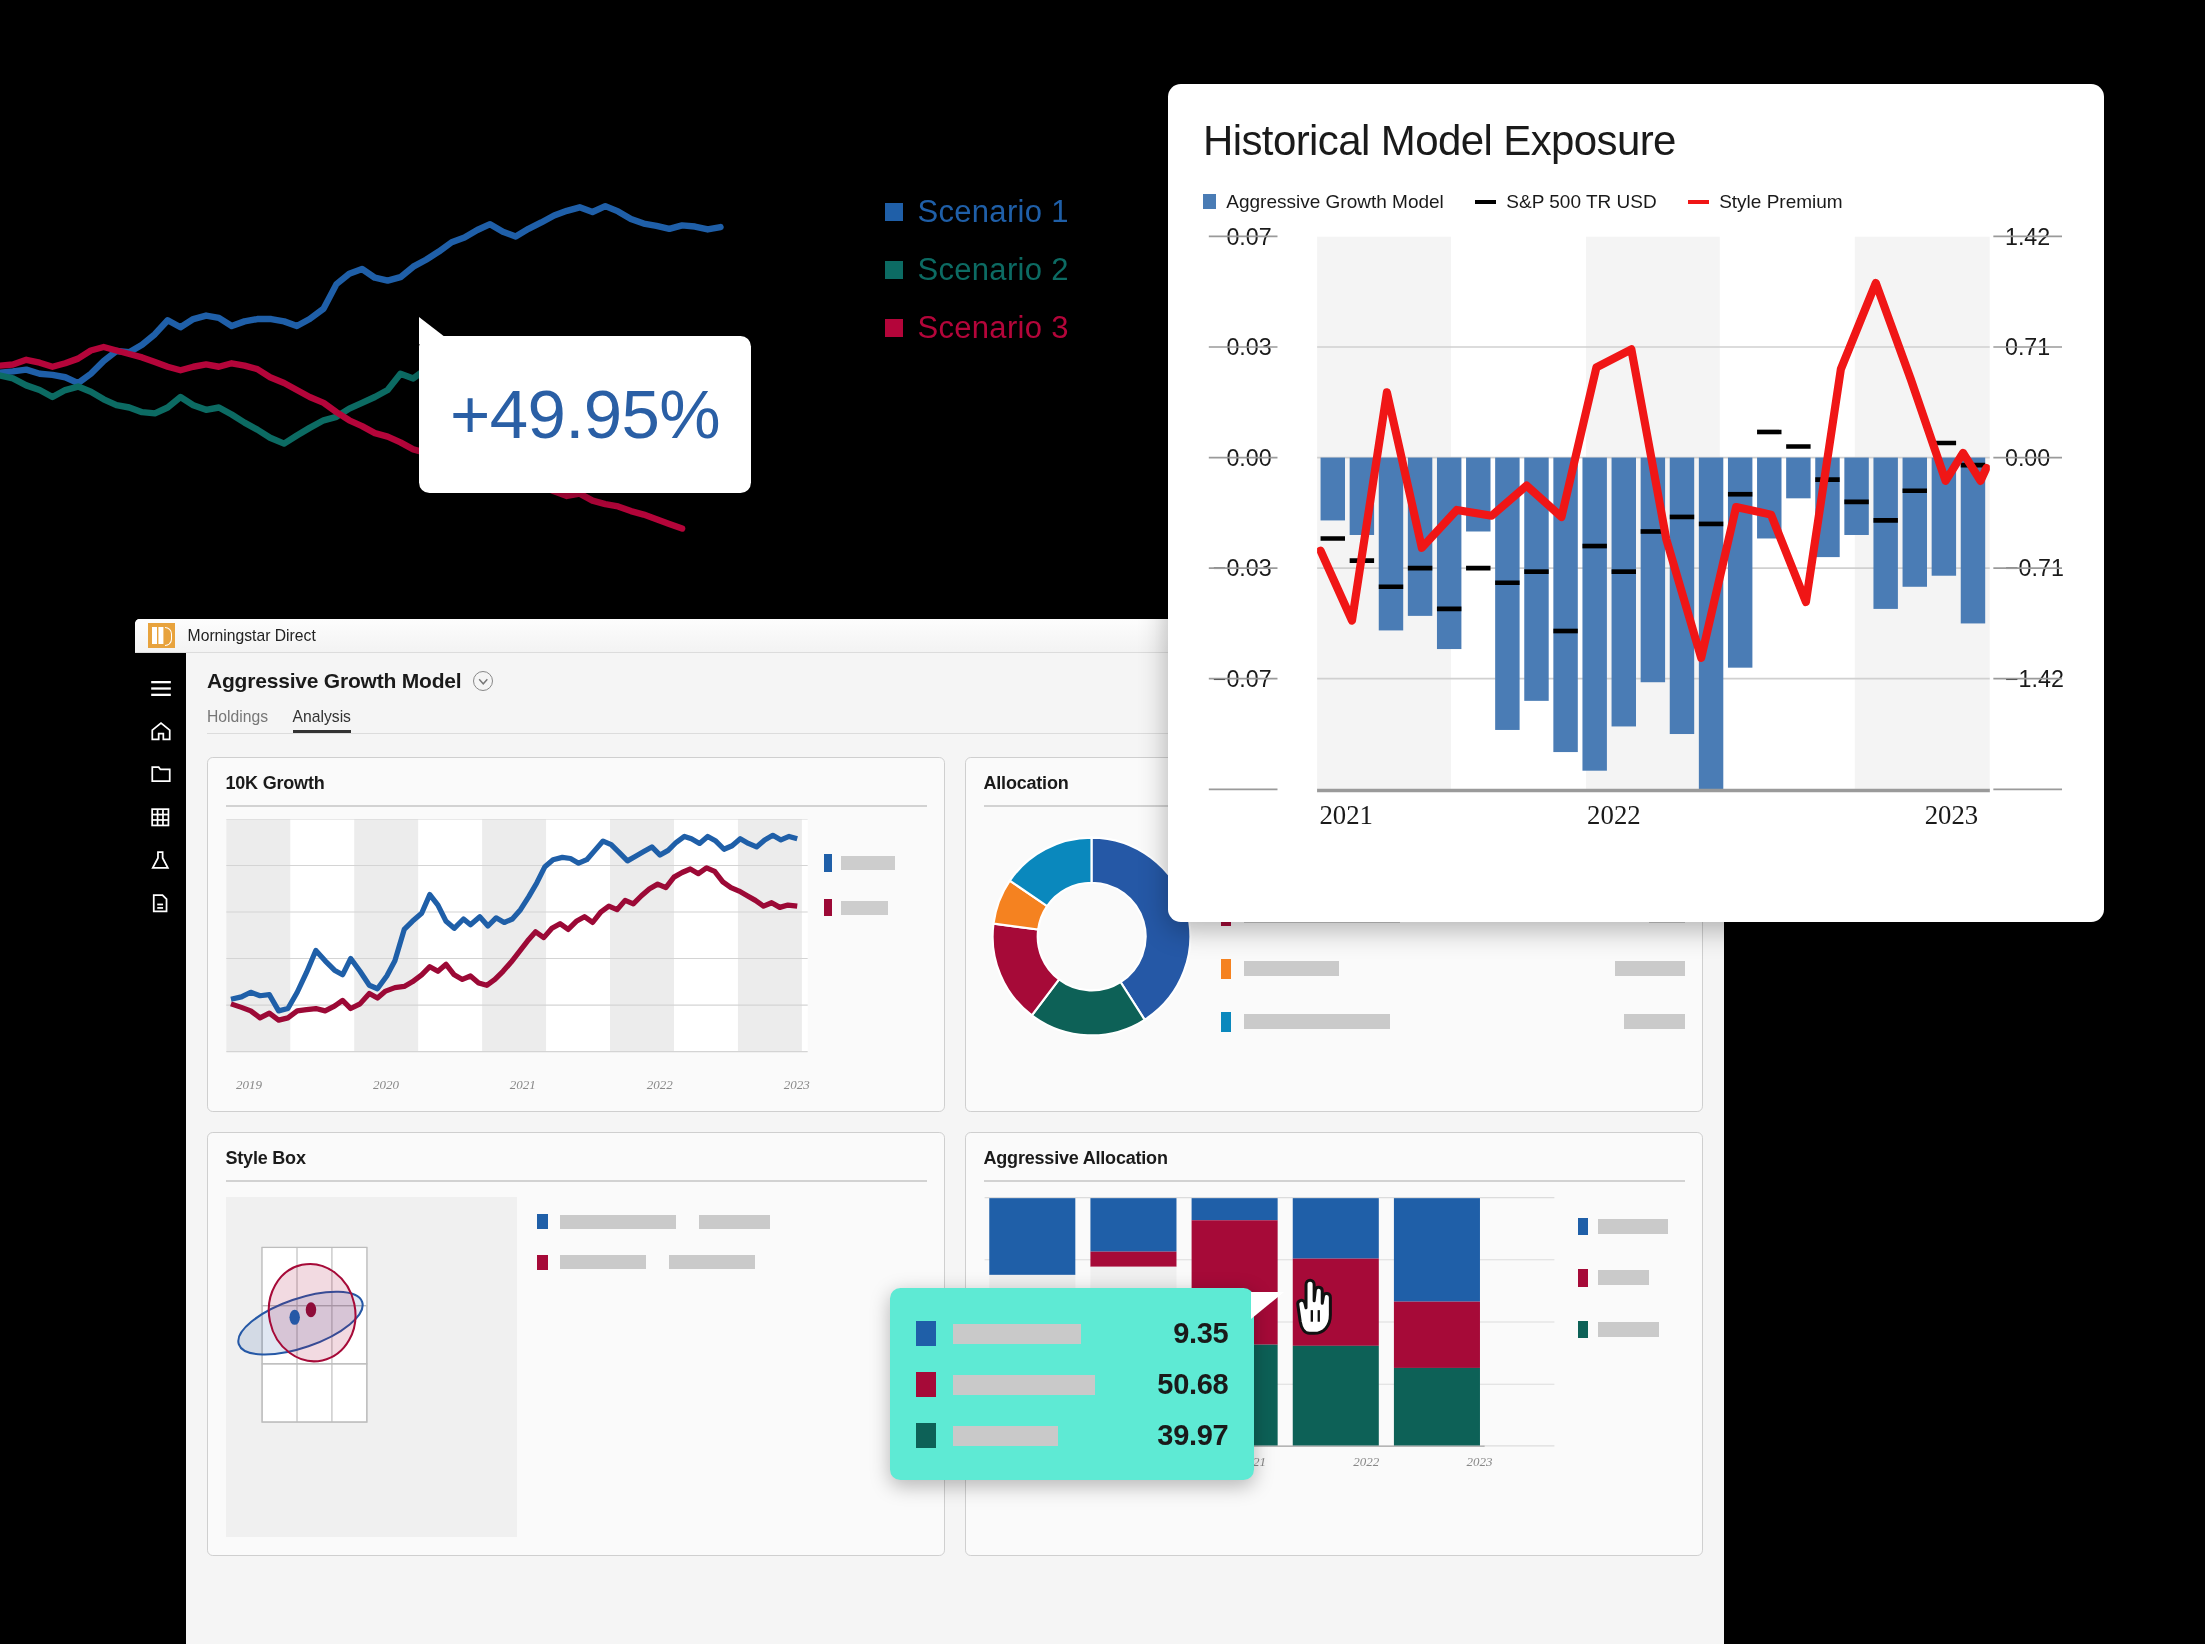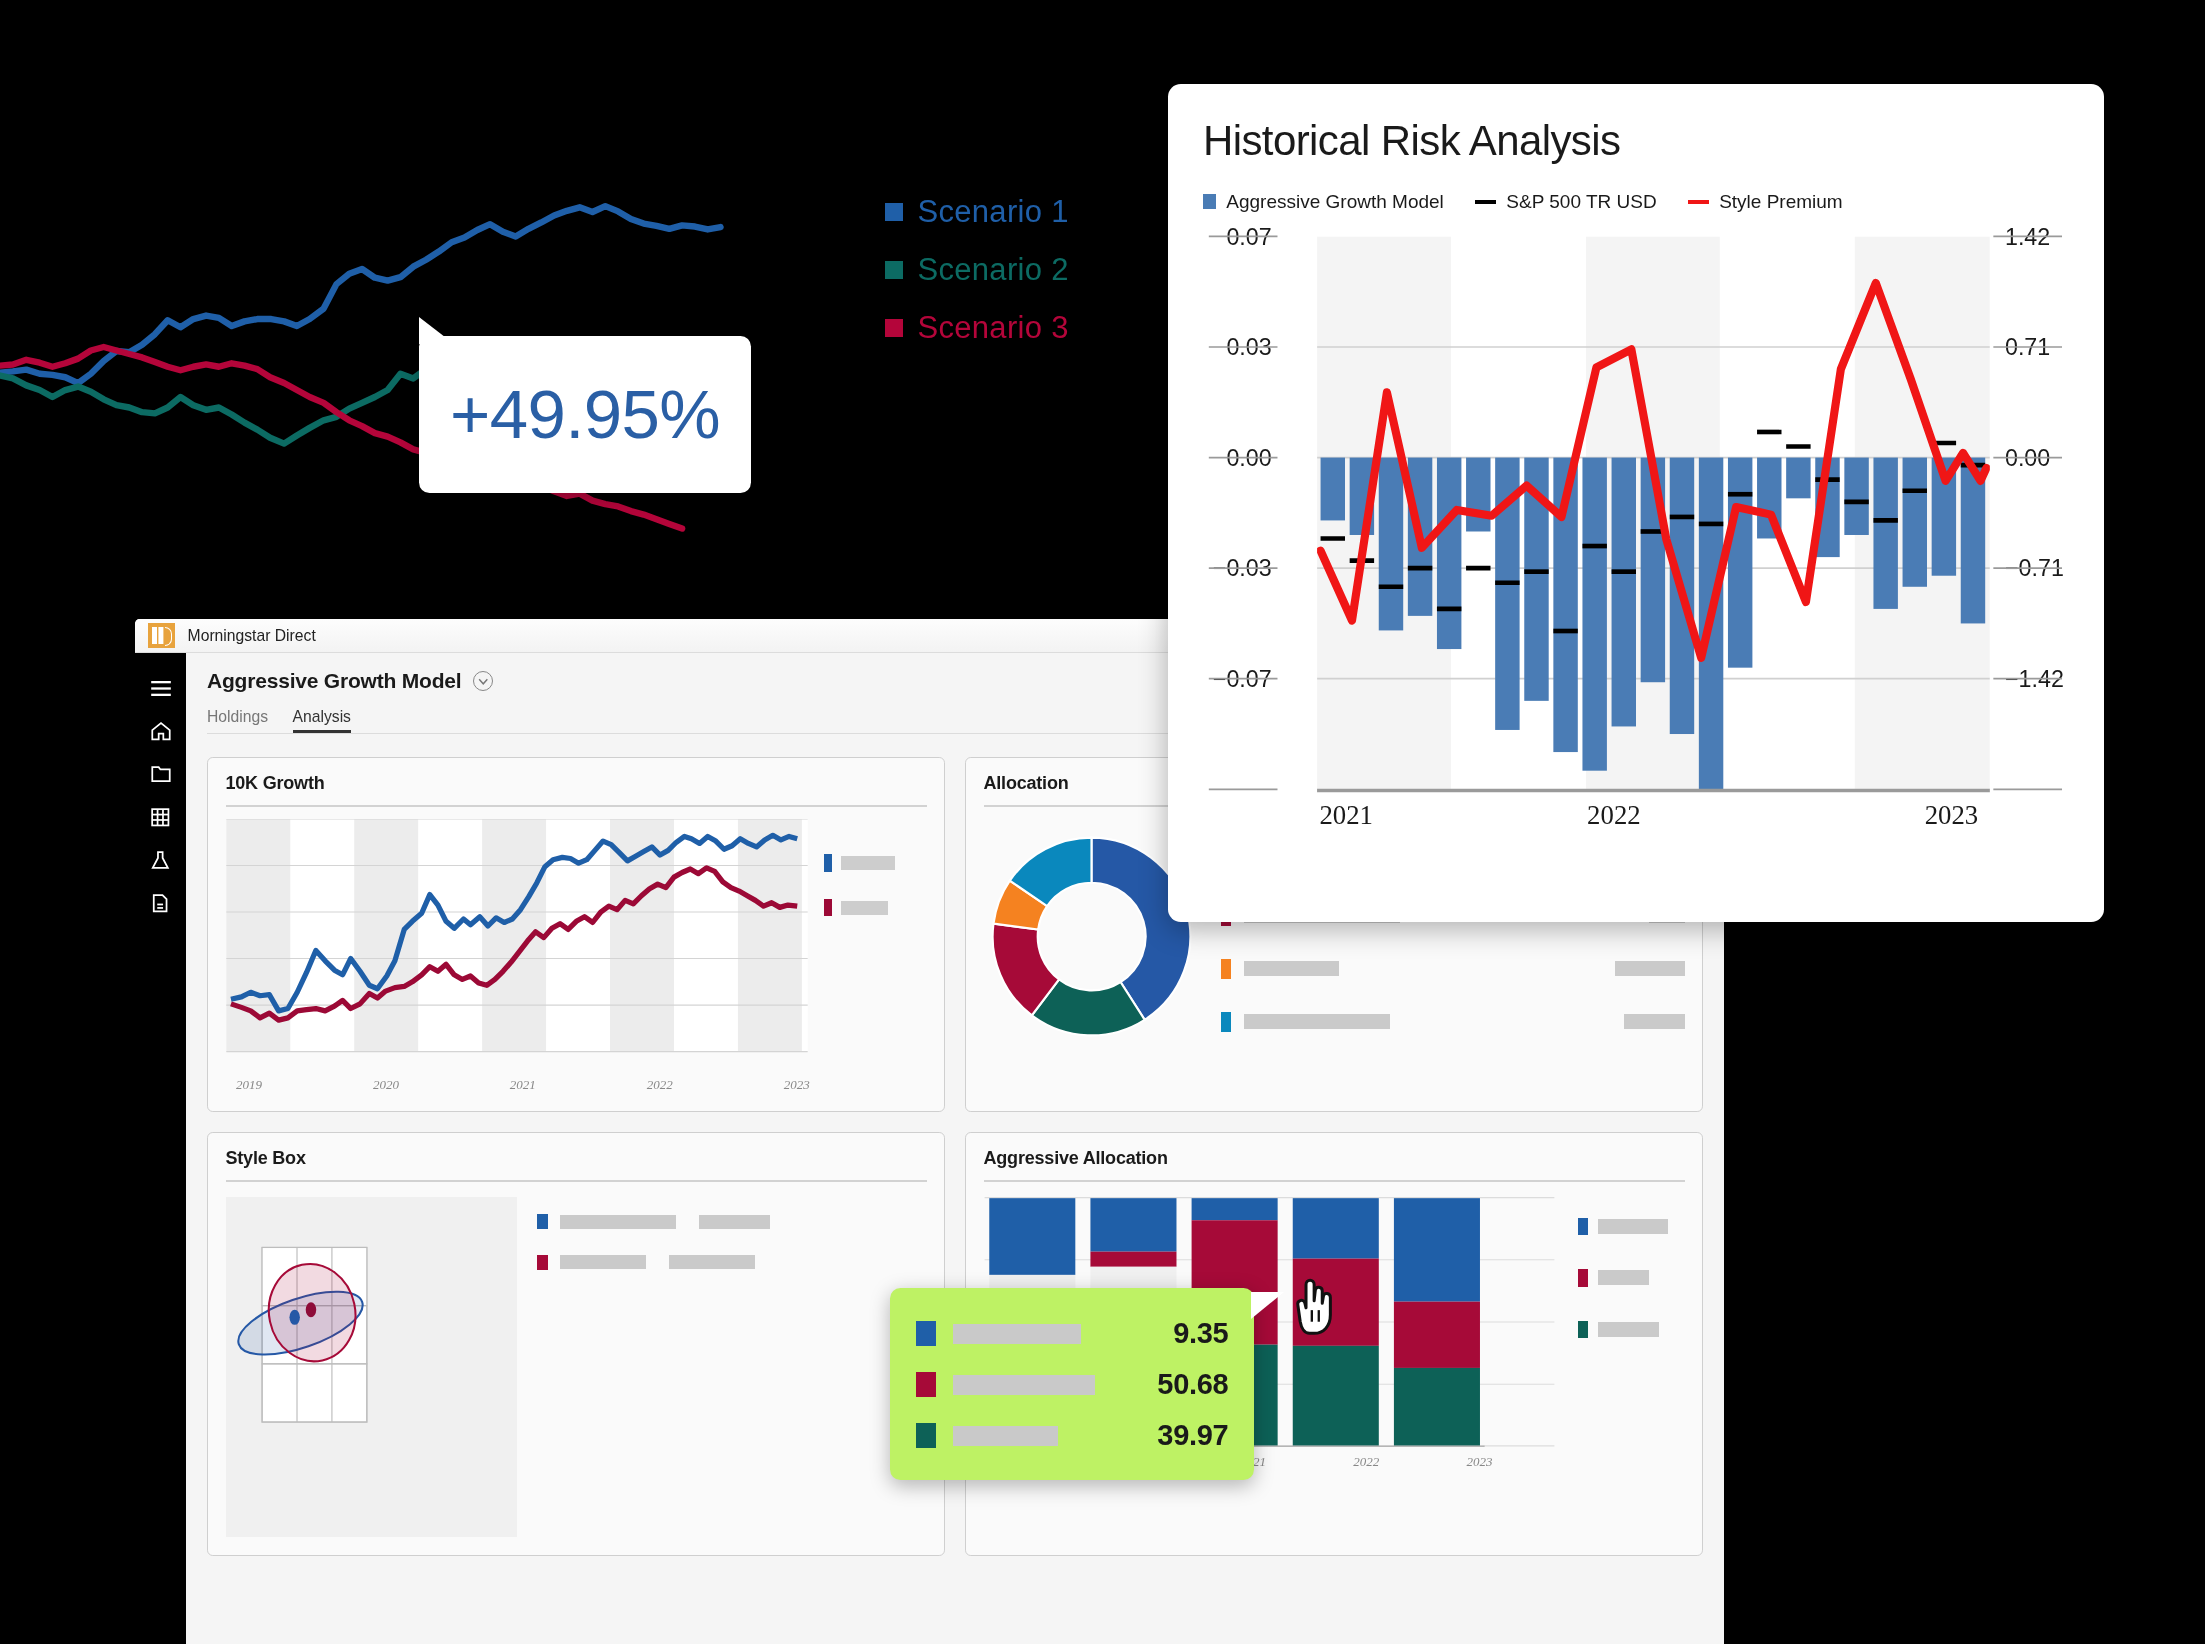--- a/index.html
+++ b/index.html
@@ -121,21 +121,21 @@
   #ha-body { display:flex; margin-top: 15px; }
   #ha-plot { flex:1 1 auto; }
   #ha-legend { width: 116px; padding-top: 21px; padding-left: 9.3px; }
   .h-legend-row { display:flex; align-items:center; margin-bottom: 34px; }
   .h-swatch { width:10.5px; height:17.5px; margin-right:9.3px; flex:0 0 auto; }
   .h-bar { height:15px; background:#cacaca; }
 
   
   #ha-tooltip {
     position: absolute; left: 890px; top: 1288px; width: 364px; height: 192px;
-    background:#bef264; border-radius:10.5px; box-shadow: 0 5.8px 20px rgba(0,0,0,.28);
+    background:#5eead4; border-radius:10.5px; box-shadow: 0 5.8px 20px rgba(0,0,0,.28);
     padding: 20px 25.6px; z-index: 30;
   }
   #ha-tooltip::after {
     content:""; position:absolute; right:-30px; top:3.5px;
     border-top: 0 solid transparent; border-bottom: 27px solid transparent;
     border-left: 33px solid #fff;
   }
   .tt-row { display:flex; align-items:center; height: 51px; }
   .tt-swatch { width:20px; height:25.6px; margin-right: 17.5px; flex:0 0 auto; }
   .tt-bar { height:20px; background:#c9c9c9; }
@@ -467,21 +467,21 @@
   </div>
 </div>
 
 <svg id="cursor-hand" width="51" height="61" viewBox="0 0 44 52">
   <path d="M14 40 L12 26 C11 21 17 20 18 24 L19 28 L19 8 C19 3 26 3 26 8 L26 22 L27 13 C27.5 9 33 9.5 33 13.5 L33 24 L34 18 C34.5 14.5 40 15 40 19 L40 34 C40 44 34 50 26 50 L22 50 C18 50 15 46 14 40 Z" fill="#fff" stroke="#111" stroke-width="2.6" stroke-linejoin="round"></path>
   <line x1="24" y1="30" x2="24" y2="40" stroke="#111" stroke-width="2"></line>
   <line x1="30" y1="30" x2="30" y2="40" stroke="#111" stroke-width="2"></line>
 </svg>
 
 <div id="risk-card">
-  <div id="risk-title">Historical Risk Analysis</div>
+  <div id="risk-title">Historical Model Exposure</div>
 
   <div id="risk-legend">
     <div class="r-legend-item">
       <span class="r-sq" style="background:#4a7cb5"></span>
       <span class="r-label">Aggressive Growth Model</span>
     </div>
     <div class="r-legend-item">
       <span class="r-dash" style="background:#000"></span>
       <span class="r-label">S&amp;P 500 TR USD</span>
     </div>

